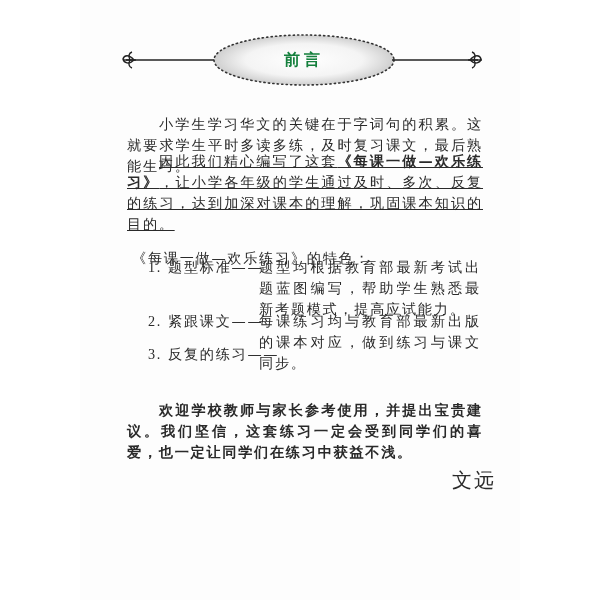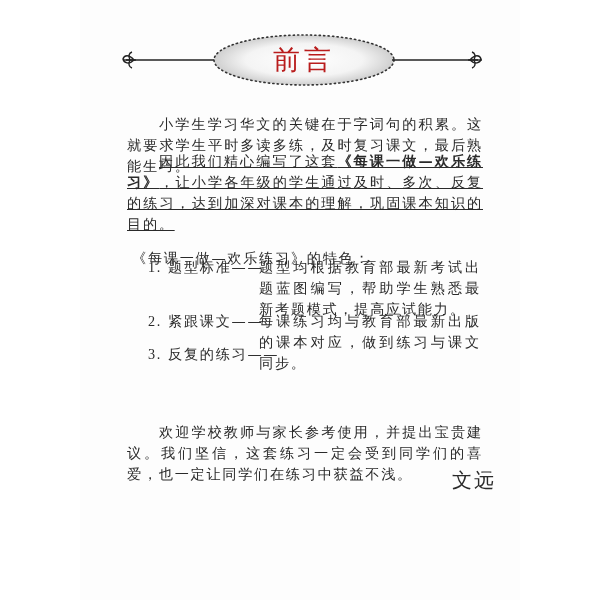--- a/index.html
+++ b/index.html
@@ -35,39 +35,39 @@
     .title {
       position: absolute;
       left: 213px;
       top: 34px;
       width: 182px;
       height: 52px;
       display: flex;
       align-items: center;
       justify-content: center;
       font-family: "DejaVu Sans", "Liberation Sans", sans-serif;
-      font-size: 27px;
-      font-weight: normal;
+      font-size: 16px;
+      font-weight: bold;
       letter-spacing: 4px;
-      color: #b91c1c;
+      color: #15803d;
     }
     .para {
       position: absolute;
       left: 127px;
       width: 356px;
       font-size: 14.2px;
       line-height: 21px;
       letter-spacing: 1.7px;
       text-align: justify;
       text-indent: 32px;
       margin: 0;
     }
     .p1 { top: 114px; }
     .p2 { top: 151px; text-decoration: underline; }
-    .p4 { top: 422px; }
+    .p4 { top: 400px; font-weight: bold; }
     .book { font-weight: bold; }
     .features-title {
       position: absolute;
       left: 120px;
       top: 236px;
       font-size: 14.2px;
       line-height: 21px;
       letter-spacing: 1.7px;
       margin: 12px;
     }

